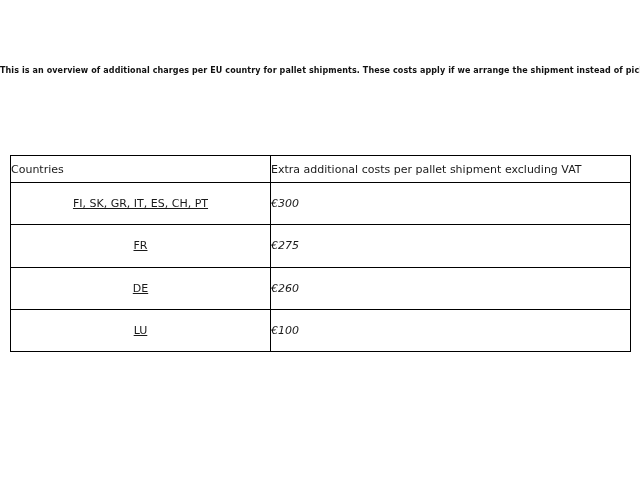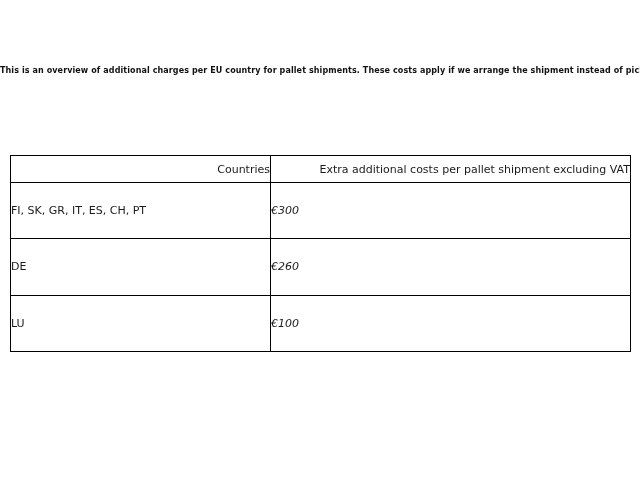--- a/index.html
+++ b/index.html
@@ -44,26 +44,27 @@
     font-size: 11px;
     font-weight: normal;
     color: #1a1a1a;
     padding: 0;
     height: 26px;
     background: #ffffff;
     white-space: nowrap;
     overflow: hidden;
   }
   table.charges th {
-    text-align: right;
+    text-align: left;
     margin-left: 28px;
   }
   td.col-countries {
-    text-align: left;
+    text-align: center;
     padding-left: 24px;
+    text-decoration: underline;
   }
   td.col-cost {
     text-align: left;
     padding-left: 35px;
     font-style: italic;
   }
 </style>
 </head>
 <body>
 
@@ -81,20 +82,24 @@
         <th>Countries</th>
         <th>Extra additional costs per pallet shipment excluding VAT</th>
       </tr>
     </thead>
     <tbody>
       <tr>
         <td class="col-countries">FI, SK, GR, IT, ES, CH, PT</td>
         <td class="col-cost">€300</td>
       </tr>
       <tr>
+        <td class="col-countries">FR</td>
+        <td class="col-cost">€275</td>
+      </tr>
+      <tr>
         <td class="col-countries">DE</td>
         <td class="col-cost">€260</td>
       </tr>
       <tr>
         <td class="col-countries">LU</td>
         <td class="col-cost">€100</td>
       </tr>
     </tbody>
   </table>
 

